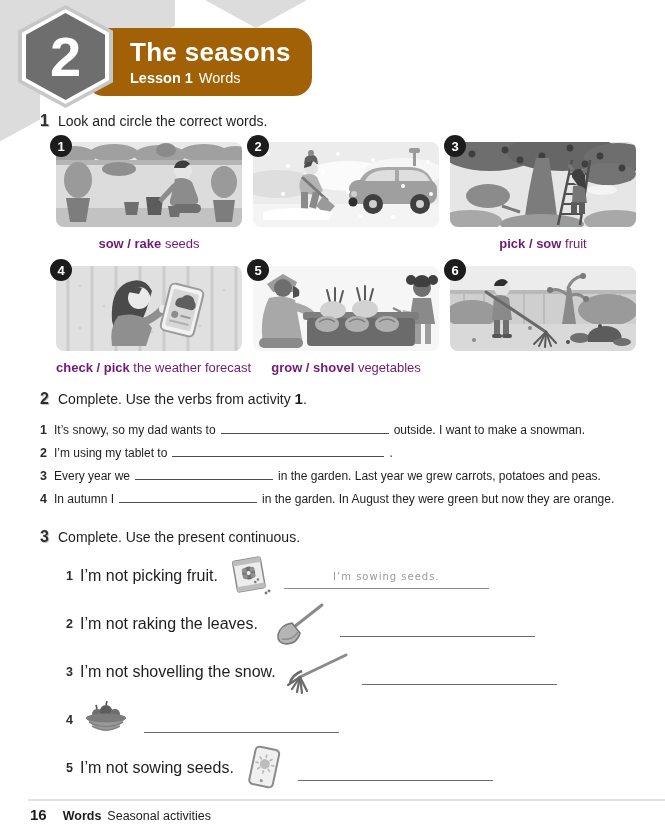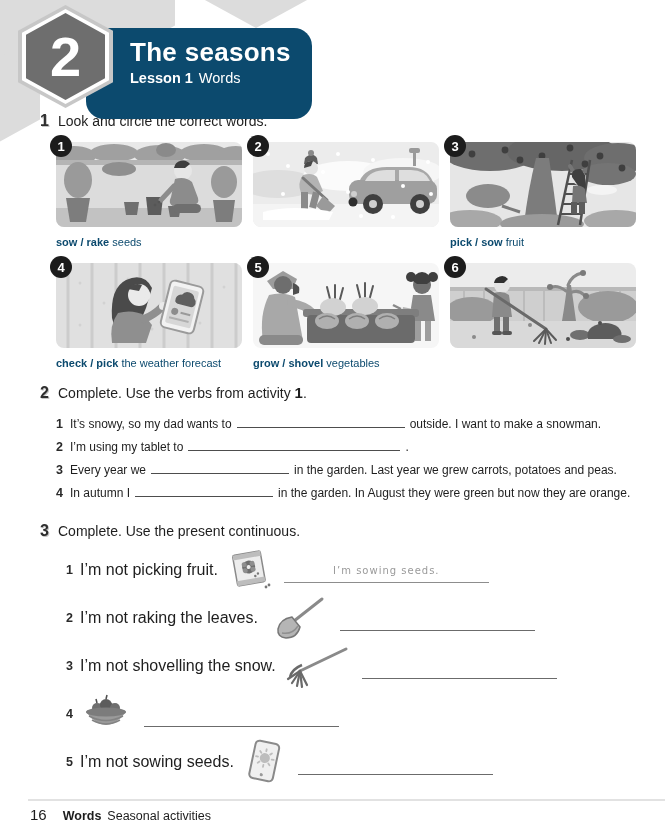--- a/index.html
+++ b/index.html
@@ -8,21 +8,21 @@
         font-family:"Liberation Sans",sans-serif;color:#262626}
 
   
   .header{position:relative;height:112px}
   .hex{position:absolute;clip-path:polygon(50% 0,100% 25%,100% 75%,50% 100%,0 75%,0 25%)}
   .hex-light{background:#dcdcdc}
   .hexA{left:-34px;top:-48px;width:110px;height:120px}
   .hexB{left:55px;top:-72px;width:120px;height:130px}
   .hexC{left:183px;top:-132px;width:146px;height:160px}
   .hexD{left:-42px;top:52px;width:82px;height:90px}
-  .banner{position:absolute;left:86px;top:28px;width:226px;height:91px;background:#0c4a6e;
+  .banner{position:absolute;left:86px;top:28px;width:226px;height:68px;background:#a16207;
           border-radius:18px;z-index:2;padding:9px 0 0 44px;color:#fff}
   .banner .title{font-size:26px;font-weight:bold;letter-spacing:.3px}
   .banner .lesson{font-size:14.5px;margin-top:2px}
   .banner .lesson b{margin-right:6px}
   .hex-outer{left:18px;top:5px;width:95px;height:103px;background:#c7c7c7;z-index:3}
   .hex-mid{left:22px;top:9px;width:87px;height:95px;background:#ffffff;z-index:4}
   .hex-inner{left:26px;top:13px;width:79px;height:87px;background:#6e6e6e;z-index:5;
              display:flex;align-items:center;justify-content:center}
   .hex-inner .unit-num{color:#fff;font-size:56px;font-weight:bold;line-height:1}
 
@@ -35,25 +35,25 @@
 
   
   .grid{display:grid;grid-template-columns:repeat(3,186px);column-gap:11px;row-gap:15px;
         margin:12px 0 0 56px}
   .cell{width:186px}
   .img{position:relative;width:186px;height:85px;border-radius:8px;overflow:visible}
   .img svg{width:186px;height:85px;border-radius:8px;display:block}
   .badge{position:absolute;left:-6px;top:-7px;width:22px;height:22px;border-radius:50%;
          background:#1c1c1c;color:#fff;display:flex;align-items:center;justify-content:center;
          font-size:13px;font-weight:bold}
-  .cap{margin-top:9px;text-align:left;font-size:11px;color:#0c4a6e;white-space:nowrap}
+  .cap{margin-top:9px;text-align:center;font-size:13px;color:#701a75;white-space:nowrap}
   .cap b{font-weight:bold}
 
   
-  .a2-wrap{margin:14px 0 0 56px}
+  .a2-wrap{margin:14px 0 0 40px}
   .a2-item{display:block;white-space:nowrap;height:23px;font-size:12px;color:#1e1e1e}
   .inum{display:inline-block;width:14px;font-weight:bold;font-size:12.5px;color:#2a2a2a}
   .blank{display:inline-block;border-bottom:1px solid #4d4d4d;height:12px;
          margin:0 5px;vertical-align:baseline}
   .b1{width:168px}.b2{width:212px}.b3{width:138px}.b4{width:138px}.b5{width:148px}
 
   
   .a3-wrap{margin:6px 0 0 66px}
   .a3-item{display:flex;align-items:center;height:48px;white-space:nowrap}
   .a3-item .inum{flex:0 0 14px}
@@ -61,21 +61,21 @@
   .a3-icon{display:flex;align-items:center;justify-content:center;margin-right:12px}
   .a3-line{display:inline-block;border-bottom:1px solid #6b6b6b;width:195px;height:24px;
            text-align:center;align-self:flex-end;margin-bottom:11px}
   .a3-line.first{width:205px;border-bottom:1.5px solid #8d8d8d}
   .hand{font-family:"DejaVu Sans",sans-serif;font-size:10px;color:#9a9a9a;
         letter-spacing:1px;line-height:24px}
 
   
   .footer-rule{position:absolute;left:28px;right:0;top:799px;height:2px;background:#e2e2e2}
   .footer{position:absolute;left:30px;top:806px;display:flex;align-items:baseline}
-  .f-page{font-size:15px;font-weight:normal;color:#1c1c1c;margin-right:16px}
+  .f-page{font-size:15px;font-weight:bold;color:#1c1c1c;margin-right:16px}
   .f-sec{font-size:12.5px;font-weight:bold;color:#1c1c1c;margin-right:6px}
   .f-top{font-size:12.5px;color:#1c1c1c}
 </style>
 </head>
 <body>
 
 <div class="page">
 
   <div class="header">
     <div class="hex hex-light hexA"></div>

